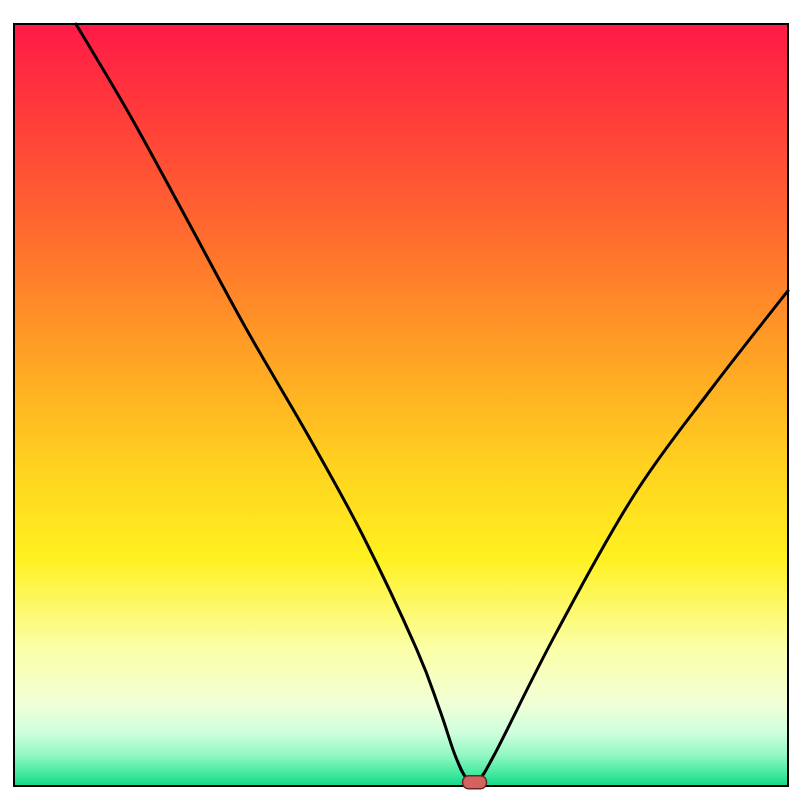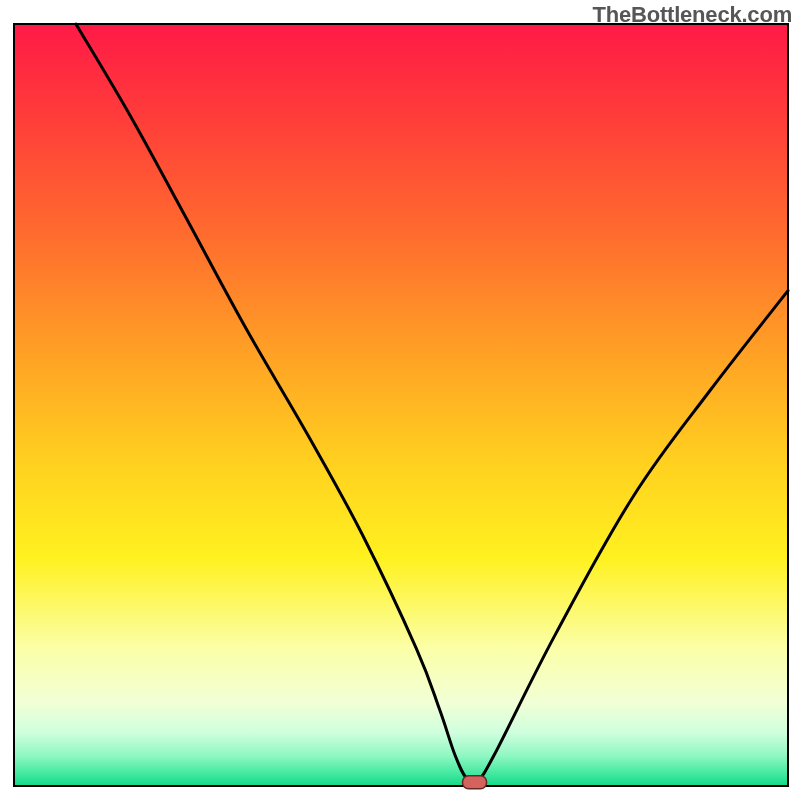--- a/index.html
+++ b/index.html
@@ -31,21 +31,20 @@
     left: 0;
     top: 0;
     width: 800px;
     height: 800px;
   }
 </style>
 </head>
 <body>
 
 <div class="chart-container">
-  <div class="watermark">TheBottleneck.com</div>
   <svg class="plot" viewBox="0 0 800 800">
     <defs>
       <linearGradient id="bg-grad" x1="0" y1="0" x2="0" y2="1">
           <stop offset="0.00%" stop-color="#ff1a47"></stop>
           <stop offset="12.00%" stop-color="#ff3c3a"></stop>
           <stop offset="28.00%" stop-color="#ff6d2e"></stop>
           <stop offset="45.00%" stop-color="#ffa724"></stop>
           <stop offset="58.00%" stop-color="#ffd21f"></stop>
           <stop offset="70.00%" stop-color="#fff11f"></stop>
           <stop offset="82.00%" stop-color="#fbffa8"></stop>

